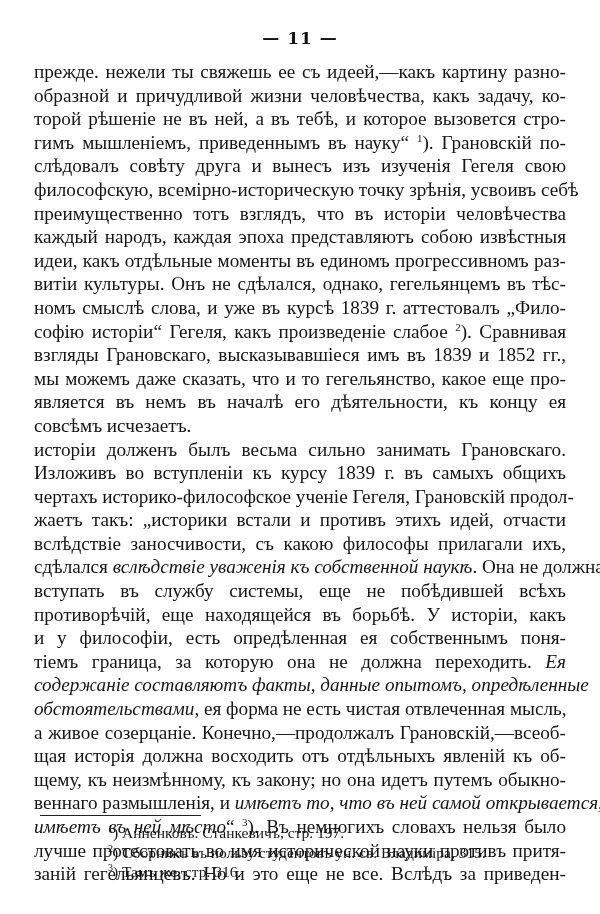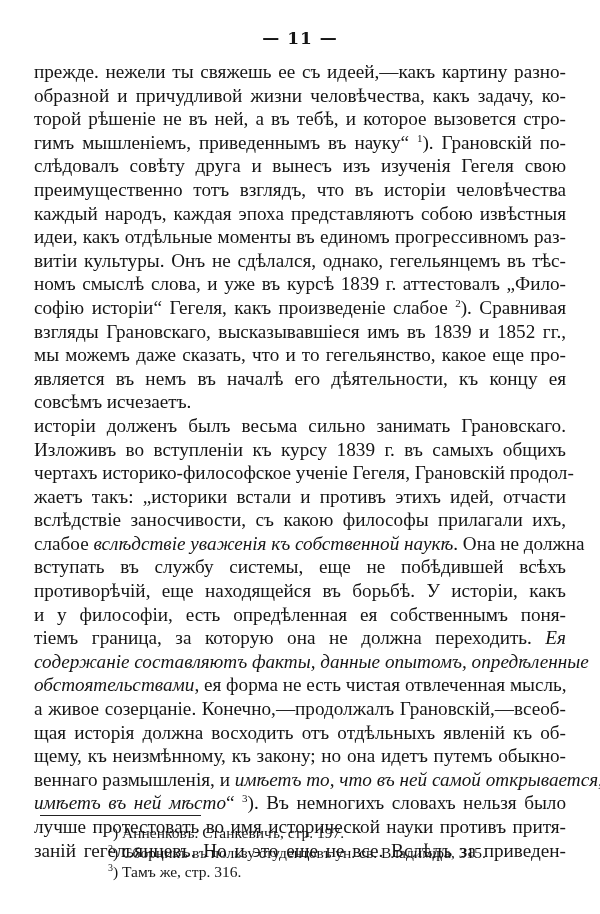--- a/index.html
+++ b/index.html
@@ -37,36 +37,37 @@
 
 <div class="page">
   <div class="page-number">— 11 —</div>
 
   <div class="body-text" id="body-text">
       <span class="line"><span>прежде. нежели ты свяжешь ее съ идеей,—какъ картину разно-</span></span>
       <span class="line"><span>образной и причудливой жизни человѣчества, какъ задачу, ко-</span></span>
       <span class="line"><span>торой рѣшеніе не въ ней, а въ тебѣ, и которое вызовется стро-</span></span>
       <span class="line"><span>гимъ мышленіемъ, приведеннымъ въ науку“ </span><sup>1</sup><span>). Грановскій по-</span></span>
       <span class="line"><span>слѣдовалъ совѣту друга и вынесъ изъ изученія Гегеля свою</span></span>
+      <span class="line"><span>философскую, всемірно-историческую точку зрѣнія, усвоивъ себѣ</span></span>
       <span class="line"><span>преимущественно тотъ взглядъ, что въ исторіи человѣчества</span></span>
       <span class="line"><span>каждый народъ, каждая эпоха представляютъ собою извѣстныя</span></span>
       <span class="line"><span>идеи, какъ отдѣльные моменты въ единомъ прогрессивномъ раз-</span></span>
       <span class="line"><span>витіи культуры. Онъ не сдѣлался, однако, гегельянцемъ въ тѣс-</span></span>
       <span class="line"><span>номъ смыслѣ слова, и уже въ курсѣ 1839 г. аттестовалъ „Фило-</span></span>
       <span class="line"><span>софію исторіи“ Гегеля, какъ произведеніе слабое </span><sup>2</sup><span>). Сравнивая</span></span>
       <span class="line"><span>взгляды Грановскаго, высказывавшіеся имъ въ 1839 и 1852 гг.,</span></span>
       <span class="line"><span>мы можемъ даже сказать, что и то гегельянство, какое еще про-</span></span>
       <span class="line"><span>является въ немъ въ началѣ его дѣятельности, къ концу ея</span></span>
       <span class="line last"><span>совсѣмъ исчезаетъ.</span></span>
       <span class="line"><span>исторіи долженъ былъ весьма сильно занимать Грановскаго.</span></span>
       <span class="line"><span>Изложивъ во вступленіи къ курсу 1839 г. въ самыхъ общихъ</span></span>
       <span class="line"><span>чертахъ историко-философское ученіе Гегеля, Грановскій продол-</span></span>
       <span class="line"><span>жаетъ такъ: „историки встали и противъ этихъ идей, отчасти</span></span>
       <span class="line"><span>вслѣдствіе заносчивости, съ какою философы прилагали ихъ,</span></span>
-      <span class="line"><span>слабое </span><span class="it">вслѣдствіе уваженія къ собственной наукѣ</span><span>. Она не должна</span></span>
+      <span class="line"><span>сдѣлался </span><span class="it">вслѣдствіе уваженія къ собственной наукѣ</span><span>. Она не должна</span></span>
       <span class="line"><span>вступать въ службу системы, еще не побѣдившей всѣхъ</span></span>
       <span class="line"><span>противорѣчій, еще находящейся въ борьбѣ. У исторіи, какъ</span></span>
       <span class="line"><span>и у философіи, есть опредѣленная ея собственнымъ поня-</span></span>
       <span class="line"><span>тіемъ граница, за которую она не должна переходить. </span><span class="it">Ея</span></span>
       <span class="line"><span class="it">содержаніе составляютъ факты, данные опытомъ, опредѣленные</span></span>
       <span class="line"><span class="it">обстоятельствами</span><span>, ея форма не есть чистая отвлеченная мысль,</span></span>
       <span class="line"><span>а живое созерцаніе. Конечно,—продолжалъ Грановскій,—всеоб-</span></span>
       <span class="line"><span>щая исторія должна восходить отъ отдѣльныхъ явленій къ об-</span></span>
       <span class="line"><span>щему, къ неизмѣнному, къ закону; но она идетъ путемъ обыкно-</span></span>
       <span class="line"><span>веннаго размышленія, и </span><span class="it">имѣетъ то, что въ ней самой открывается,</span></span>

